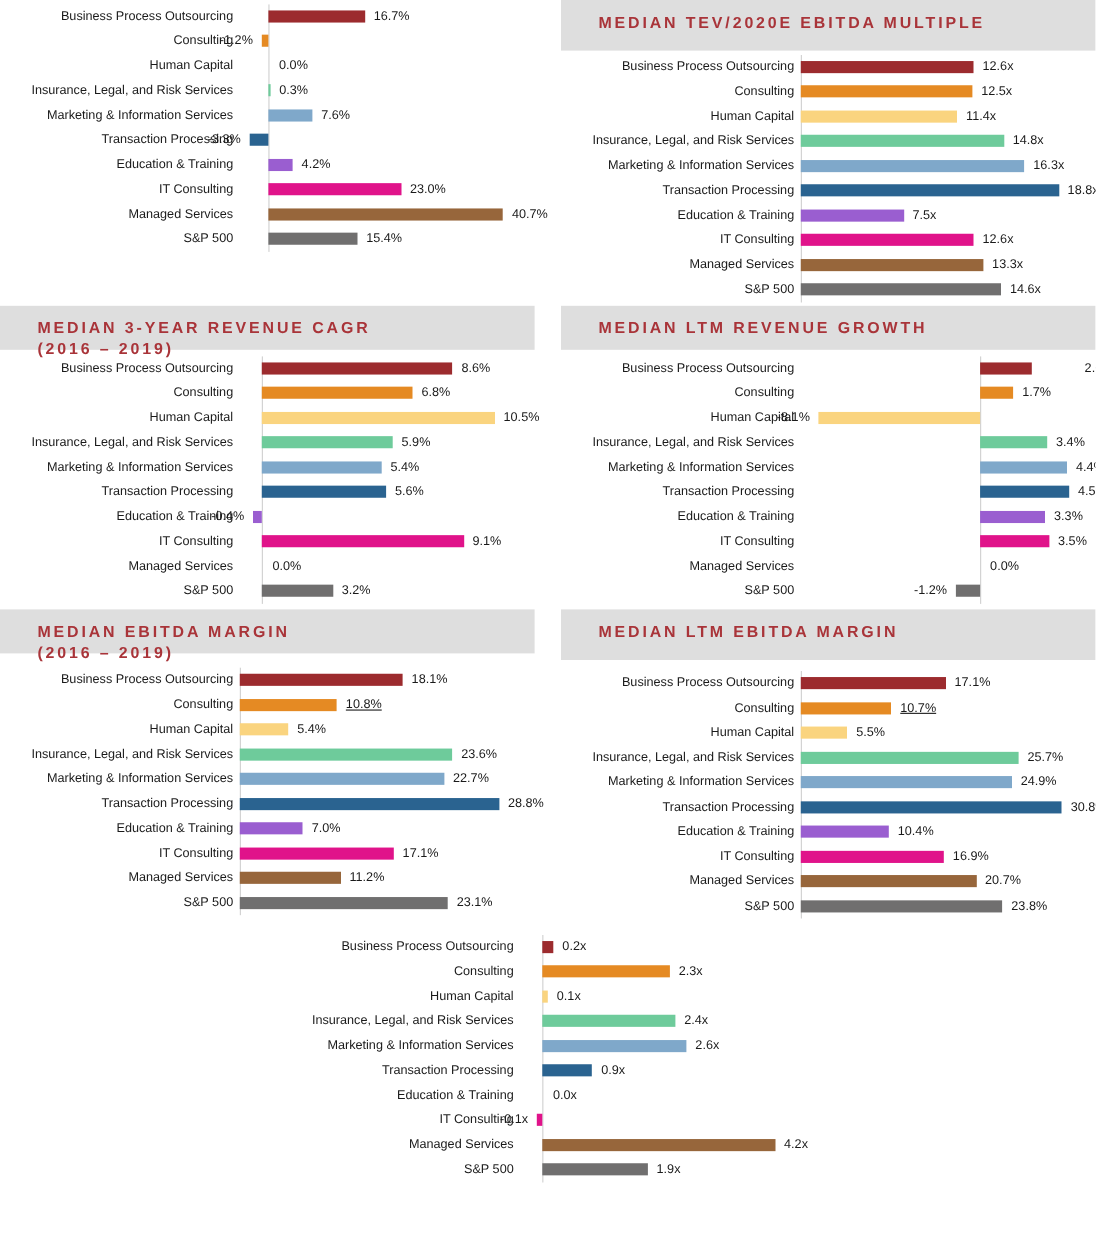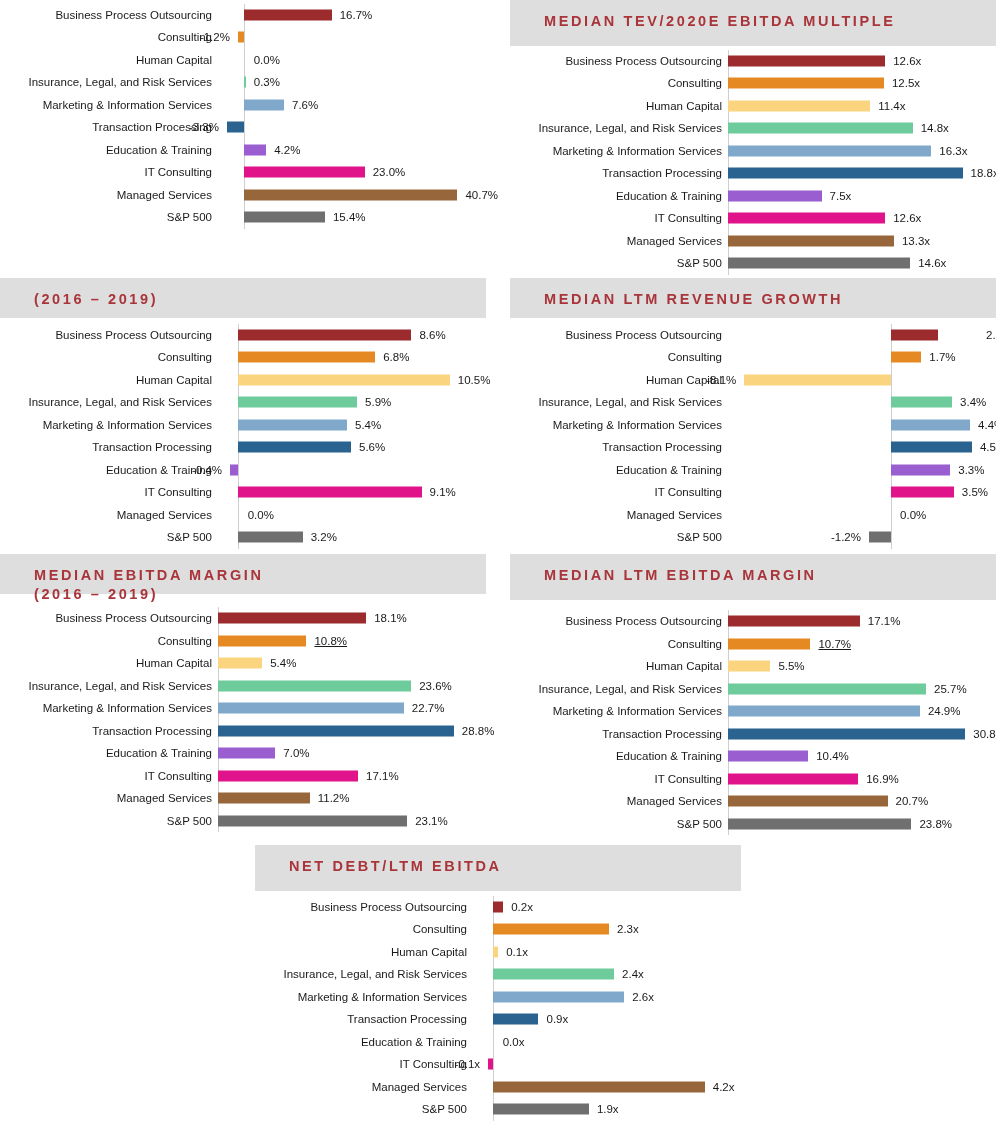--- a/index.html
+++ b/index.html
@@ -173,21 +173,21 @@
           <div class="val" style="color: rgb(26, 26, 26); left: 391.933px;">13.3x</div>
         </div>
         <div class="row" style="position: absolute; left: 0px; right: 0px; top: 206px;">
           <div class="cat-label" style="width: 212px; color: rgb(26, 26, 26);">S&amp;P 500</div>
           <div class="bar" style="background: rgb(112, 111, 111); left: 218px; width: 182.152px;"></div>
           <div class="val" style="color: rgb(26, 26, 26); left: 408.152px;">14.6x</div>
         </div>
       </div>
     </div>
     <div class="panel" style="left: 0px; top: 278px; width: 486px; height: 276px;">
-      <div class="panel-header" style="height: 40px;"><span class="line2">(2016 – 2019)</span></div>
+      <div class="panel-header" style="height: 40px;"><span>MEDIAN 3-YEAR REVENUE CAGR</span><span class="line2">(2016 – 2019)</span></div>
       <div class="chart" style="height: 236px;">
         <div class="axis" style="left: 238.154px; top: 5.5px; height: 225px; background: rgb(207, 207, 207);"></div>
         <div class="row" style="position: absolute; left: 0px; right: 0px; top: 5.5px;">
           <div class="cat-label" style="width: 212px; color: rgb(26, 26, 26);">Business Process Outsourcing</div>
           <div class="bar" style="background: rgb(156, 43, 46); left: 238.154px; width: 173.323px;"></div>
           <div class="val" style="color: rgb(26, 26, 26); left: 419.477px;">8.6%</div>
         </div>
         <div class="row" style="position: absolute; left: 0px; right: 0px; top: 28px;">
           <div class="cat-label" style="width: 212px; color: rgb(26, 26, 26);">Consulting</div>
           <div class="bar" style="background: rgb(229, 138, 35); left: 238.154px; width: 137.046px;"></div>
@@ -395,21 +395,20 @@
           <div class="val" style="color: rgb(26, 26, 26); left: 385.512px;">20.7%</div>
         </div>
         <div class="row" style="position: absolute; left: 0px; right: 0px; top: 212.5px;">
           <div class="cat-label" style="width: 212px; color: rgb(26, 26, 26);">S&amp;P 500</div>
           <div class="bar" style="background: rgb(112, 111, 111); left: 218px; width: 183.4px;"></div>
           <div class="val" style="color: rgb(26, 26, 26); left: 409.4px;">23.8%</div>
         </div>
       </div>
     </div>
     <div class="panel" style="left: 255px; top: 845px; width: 486px; height: 280px;">
-      <div class="panel-header" style="height: 46px;"><span>NET DEBT/LTM EBITDA</span></div>
       <div class="chart" style="height: 234px;">
         <div class="axis" style="left: 238.154px; top: 4.5px; height: 225px; background: rgb(207, 207, 207);"></div>
         <div class="row" style="position: absolute; left: 0px; right: 0px; top: 4.5px;">
           <div class="cat-label" style="width: 212px; color: rgb(26, 26, 26);">Business Process Outsourcing</div>
           <div class="bar" style="background: rgb(156, 43, 46); left: 238.154px; width: 10.0769px;"></div>
           <div class="val" style="color: rgb(26, 26, 26); left: 256.231px;">0.2x</div>
         </div>
         <div class="row" style="position: absolute; left: 0px; right: 0px; top: 27px;">
           <div class="cat-label" style="width: 212px; color: rgb(26, 26, 26);">Consulting</div>
           <div class="bar" style="background: rgb(229, 138, 35); left: 238.154px; width: 115.885px;"></div>

